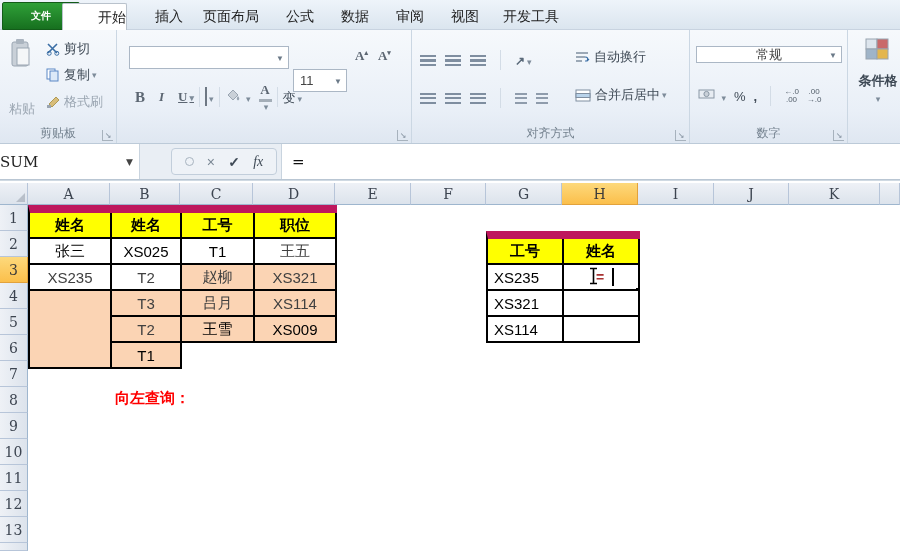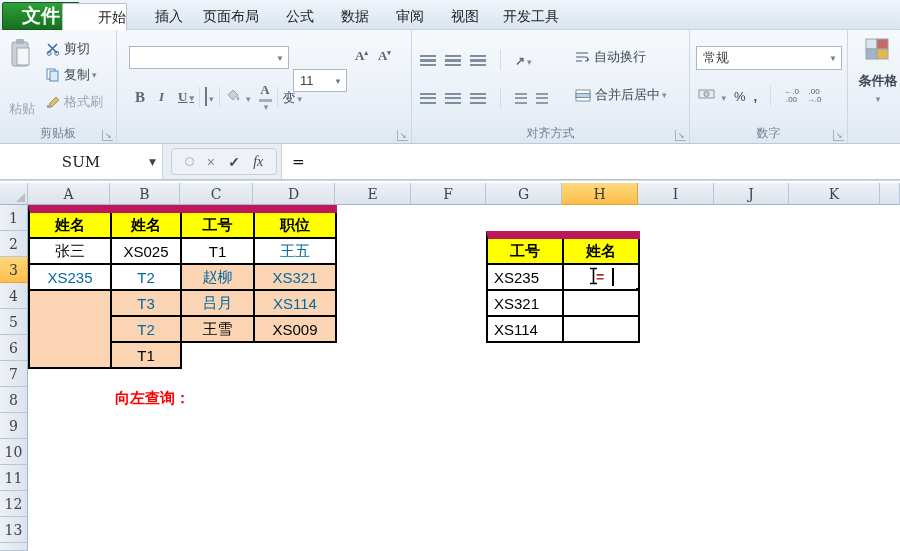--- a/index.html
+++ b/index.html
@@ -4,21 +4,21 @@
 <style>
   * { margin:0; padding:0; box-sizing:border-box; }
   html,body { width:900px; height:551px; overflow:hidden; background:#fff;
     font-family:"Liberation Sans", sans-serif; }
   .abs { position:absolute; }
 
   
   #tabbar { position:absolute; left:0; top:0; width:900px; height:30px;
     background:linear-gradient(#eef4fa,#dbe5ef); border-bottom:1px solid #c8d3e0; }
   .tab-file { position:absolute; left:2px; top:2px; width:78px; height:28px;
-    background:linear-gradient(#2fa038,#17701f); color:#fff; font-size:19px; font-weight:bold;
+    background:linear-gradient(#2fa038,#17701f); color:#fff; font-size:10px; font-weight:bold;
     display:flex; align-items:center; justify-content:center; border-radius:2px 2px 0 0;
     border:1px solid #135c19; }
   .tab { position:absolute; top:3px; height:27px; line-height:27px; text-align:right;
     font-size:14px; color:#1e1e1e; }
   .tab.active { background:#fff; border:1px solid #b9c2cc; border-bottom:none;
     border-radius:2px 2px 0 0; z-index:2; }
 
   
   #ribbon { position:absolute; left:0; top:30px; width:900px; height:114px;
     background:linear-gradient(#f6f9fc,#e9eff7 72%,#dfe7f1); border-bottom:1px solid #bccad8; }
@@ -48,22 +48,22 @@
     background:linear-gradient(#6e7884,#6e7884) center/100% 1px no-repeat,
                linear-gradient(#6e7884,#6e7884) center/1px 100% no-repeat; }
   .colorbar { width:13px; height:3px; background:#a4aeb8; margin-top:1px; }
   .fontletter { font-size:13px; font-weight:bold; color:#5c6672; font-family:"Liberation Serif",serif; }
   .twoline { white-space:pre-line; font-size:8px; line-height:8px; color:#55606c; text-align:center; }
   .circle { width:9px; height:9px; border:1px solid #a8b4c0; border-radius:50%; }
 
   
   #fbar { position:absolute; left:0; top:144px; width:900px; height:36px;
     background:#e9eef4; border-bottom:1px solid #b9c6d3; }
-  #namebox { position:absolute; left:0; top:0; width:163px; height:35px; background:#fff;
-    border-right:1px solid #c9d4df; display:flex; align-items:center; justify-content:center;
+  #namebox { position:absolute; left:0; top:0; width:140px; height:35px; background:#fff;
+    border-right:1px solid #c9d4df; display:flex; align-items:center; justify-content:flex-start;
     font-family:"DejaVu Serif", serif; font-size:15px; color:#222; }
   #namebox .arr { position:absolute; right:6px; font-size:9px; color:#444; }
   #fbtns { position:absolute; left:171px; top:4px; width:106px; height:27px;
     background:#eef2f7; border:1px solid #c2cedb; border-radius:4px;
     display:flex; align-items:center; justify-content:space-around; padding:0 6px; }
   #fbtns .x { color:#7a8794; font-size:14px; }
   #fbtns .ck { color:#3f4a56; font-size:14px; font-weight:bold; }
   #fbtns .fx { font-family:"Liberation Serif",serif; font-style:italic; font-size:14px; color:#3f4a56; }
   #fdivider { position:absolute; left:281px; top:0; width:1px; height:35px; background:#c9d4df; }
   #fcontent { position:absolute; left:282px; top:0; right:0; height:35px; background:#fff;
@@ -90,21 +90,21 @@
     border-top:1px solid #cfd9e2; }
 
   
   #canvas { position:absolute; left:28px; top:205px; width:872px; height:346px; background:#fff; }
   .xtable { position:absolute; display:grid; border-left:2px solid #000; border-top:8px solid #be185d; }
   .c { border-right:2px solid #000; border-bottom:2px solid #000;
     display:flex; align-items:center; justify-content:center;
     font-size:15px; color:#000; background:#fff; overflow:hidden; }
   .c.yellow { background:#ffff00; }
   .c.peach { background:#fbd4b4; }
-  .c.red { color:#0369a1; }
+  .c.red { color:#404040; }
   .c.b { font-weight:bold; }
   .c.left { justify-content:flex-start; padding-left:6px; }
   #ltable { left:0; top:0; grid-template-columns:82px 70px 73px 82px; grid-auto-rows:26px; }
   #rtable { left:458px; top:26px; grid-template-columns:76px 76px; grid-auto-rows:26px; }
   #note { position:absolute; left:87px; top:184px; font-size:15px; font-weight:bold; color:#ff0000; }
   #editcell { position:relative; }
   .eq { position:absolute; left:32px; top:4px; font-size:14px; color:#a83232; font-weight:bold; }
   .caret { position:absolute; left:48px; top:3px; width:1.5px; height:18px; background:#000; }
   .handle { position:absolute; right:-2px; bottom:-3px; width:5px; height:5px;
     background:#000; border:1px solid #fff; z-index:4; }
@@ -243,21 +243,21 @@
             <rect x="1" y="4.5" width="14" height="4" fill="#b9d3ea" stroke="#7f8ea0"></rect>
           </svg>
       </span>
       <span class="btn-label">合并后居中</span>
     </div>
     <div class="grouplabel">对齐方式</div>
     <span class="launcher"></span>
   </div>
 
   <div class="group" style="left:690px;width:158px;">
-    <div class="combo abs" style="left:6px;top:16px;width:146px;height:24px;">
+    <div class="combo abs" style="left:6px;top:16px;width:146px;height:17px;justify-content:center;">
       <span>常规</span>
       <span class="arr">▼</span>
     </div>
     <div class="abs rowflex" style="left:8px;top:56px;gap:8px;">
       <span class="dd">
         <svg width="17" height="14">
             <rect x="1" y="3" width="15" height="8" fill="#e7ecf2" stroke="#8a97a5"></rect>
             <circle cx="8.5" cy="7" r="2.6" fill="#c9d0d8" stroke="#8a97a5"></circle>
           </svg>
       </span>

